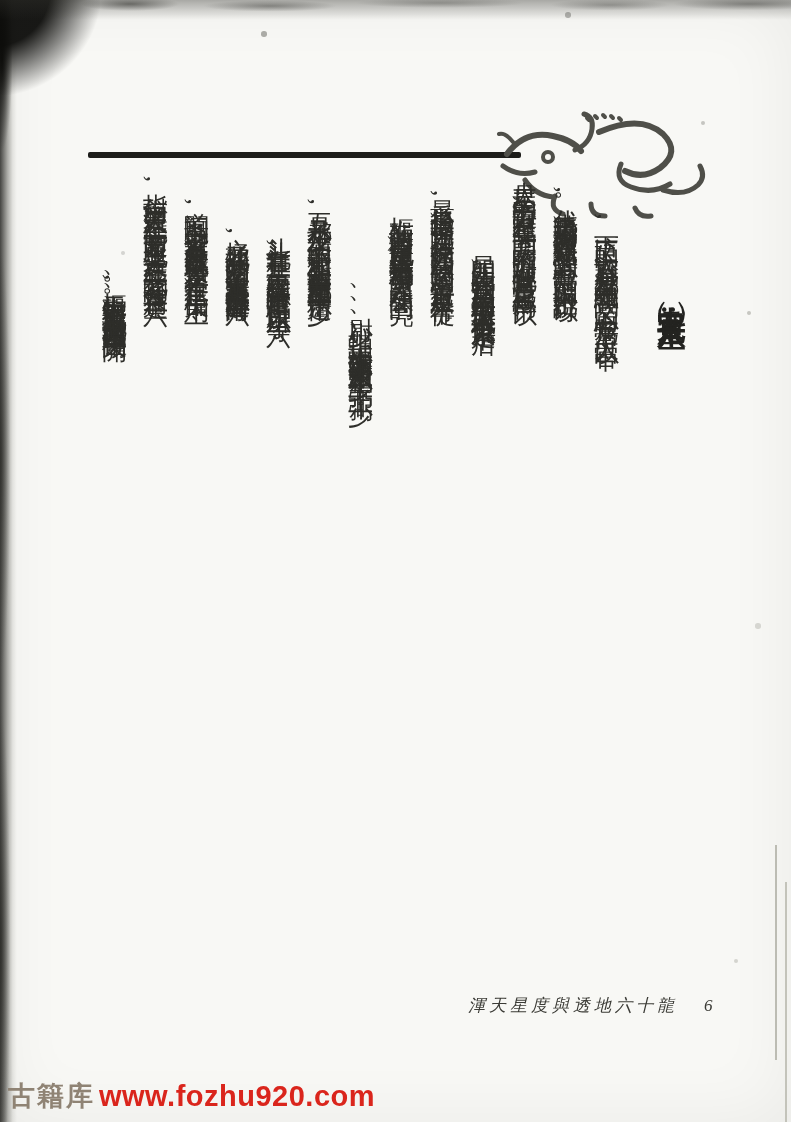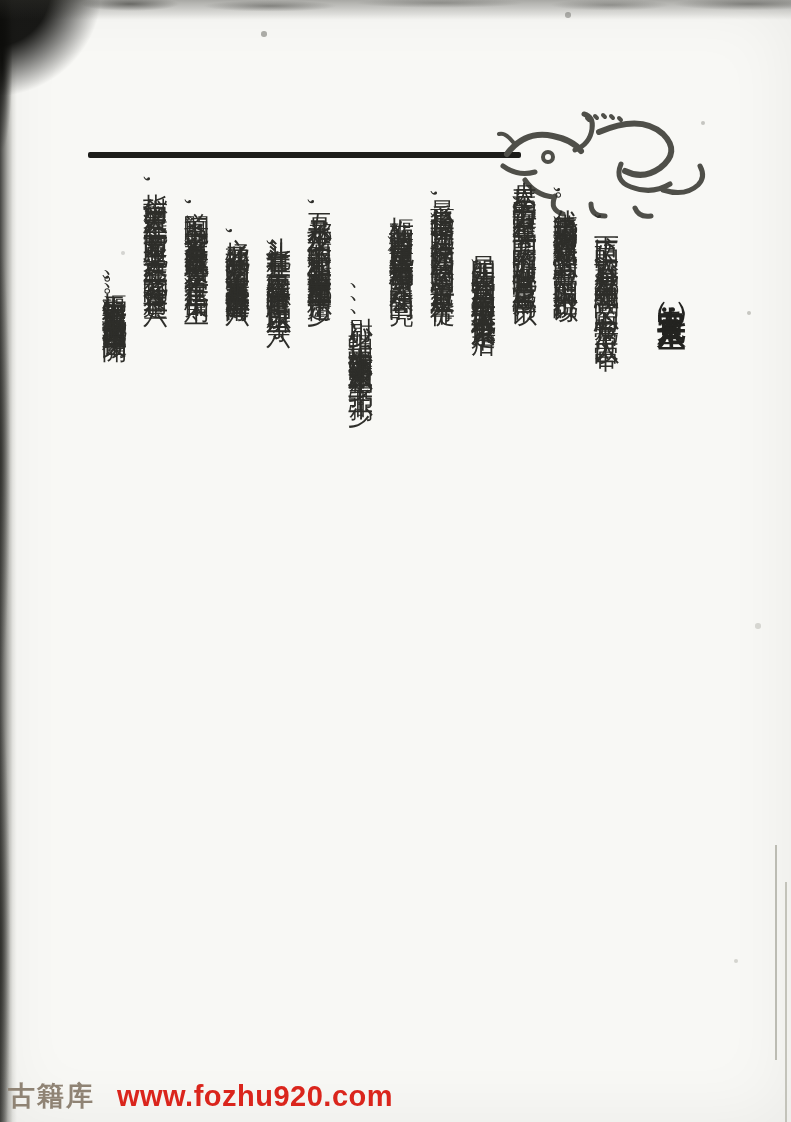--- a/index.html
+++ b/index.html
@@ -82,21 +82,21 @@
   .footer-line {
     position: absolute; left: 468px; top: 994px;
     font-size: 17px; font-style: italic; letter-spacing: 4px; color: #3b3b36;
     white-space: nowrap;
   }
   .footer-line .pageno { margin-left: 26px; letter-spacing: 0; }
 
   
   .watermark {
     position: absolute; left: 8px; bottom: 8px;
-    display: flex; align-items: center; gap: 22px;
+    display: flex; align-items: center; gap: 4px;
     font-family: "Liberation Sans", "DejaVu Sans", sans-serif; font-weight: bold;
   }
   .wm-name { font-size: 27px; color: #8f8374; letter-spacing: 2px; }
   .wm-url  { font-size: 29px; color: #da251c; letter-spacing: 0.5px; text-align: right; }
 </style>
 </head>
 <body>
 
 <div class="page">
 
@@ -139,19 +139,22 @@
     <div class="col">亮的勾陳一,即是大史公(司馬遷)稱之爲正妃。十二星藩臣是指西藩的右樞</div>
     <div class="col">、少尉、上輔、少輔、少衛、上丞和東藩的左樞、上宰、少宰、上弼、少弼、</div>
     <div class="col">少衛,這十二星都是三、四等星,而西藩的上衛和東藩的上衛及少丞,都是五</div>
     <div class="col">、六等小星,所以司馬遷不計算在內。陰德二星,天一一星,共三星在北斗斗</div>
     <div class="col">口附近,田係五、六等星,若見若無之象。當帝星過子午圈的時候,屆北極之</div>
     <div class="col">上,則天槍三星在帝星之左,天棓五星在其右。既以天一爲紫宮之前,則閣道</div>
     <div class="col">六星適在其後,閣道北二星在天漢之北,正向紫宮,南二星在天漢之南,斜指</div>
     <div class="col">室宿。北斗七星中,天樞、天璇、天璣、天權四星,叫做斗魁。玉衡、開陽、</div>
   </div>
 
+  <div class="footer-line">
+    <span>渾天星度與透地六十龍</span><span class="pageno">6</span>
+  </div>
 
   <div class="watermark">
     <span class="wm-name">古籍库</span>
     <span class="wm-url">www.fozhu920.com</span>
   </div>
 
 </div>
 
 </body></html>

